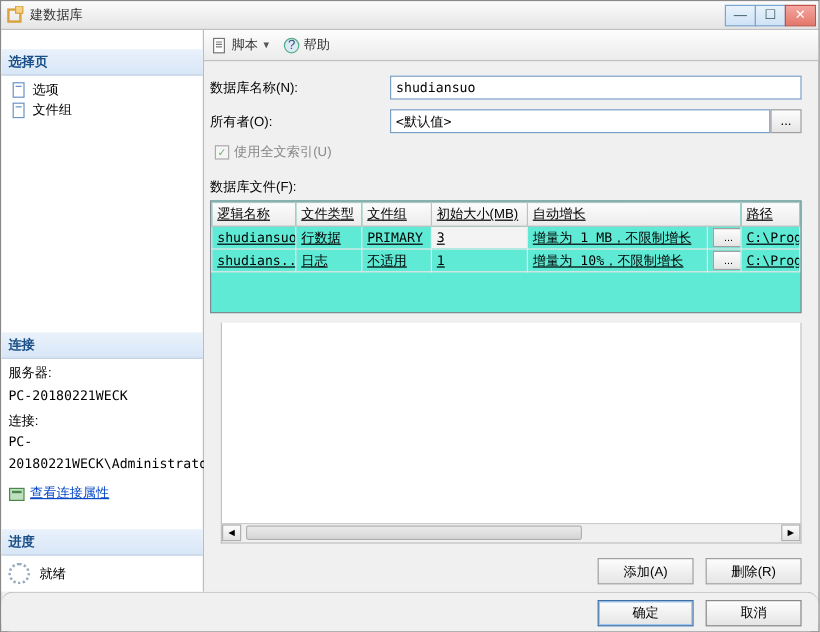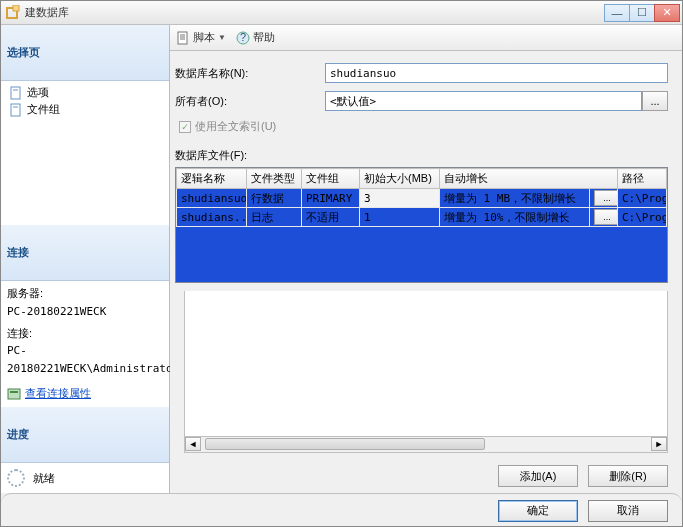--- a/index.html
+++ b/index.html
@@ -5,42 +5,42 @@
 * { box-sizing: border-box; margin: 0; padding: 0; font-family: "Microsoft YaHei", SimSun, Arial, sans-serif; font-size: 11px; }
 body { width: 683px; height: 527px; background: #f0f0f0; overflow: hidden; border: 1px solid #888; }
 .titlebar { height: 24px; background: linear-gradient(#fbfbfb,#e5e5e5); display: flex; align-items: center; border-bottom: 1px solid #c0c0c0; }
 .titlebar .icon { width: 16px; height: 16px; margin: 0 4px; }
 .titlebar .title { flex: 1; color: #333; }
 .winbtns { display: flex; margin-right: 2px; }
 .winbtn { width: 26px; height: 18px; border: 1px solid #7aa7d0; background: linear-gradient(#e9f2fb,#cfe3f6); display: flex; align-items: center; justify-content: center; margin-left: -1px; color: #355; }
 .winbtn.close { background: linear-gradient(#f4a6a0,#e4776b); border-color: #c05048; color: #fff; }
 .mainrow { display: flex; height: 468px; }
 .leftpanel { width: 169px; background: #fff; border-right: 1px solid #bcbcbc; display: flex; flex-direction: column; }
-.section-header { background: linear-gradient(#eaf2fb,#d7e6f7); border-bottom: 1px solid #b7c9de; padding: 20px 6px; font-weight: bold; color: #1b4f87; }
+.section-header { background: linear-gradient(#eaf2fb,#d7e6f7); border-bottom: 1px solid #b7c9de; padding: 3px 6px; font-weight: bold; color: #1b4f87; margin-top: 16px; }
 .section-body { flex: 0 0 auto; padding: 3px 4px; }
 .tree-item { display: flex; align-items: center; gap: 4px; padding: 1px 4px; }
 .tree-icon { width: 14px; height: 14px; }
 .conn-body { padding: 4px 6px; line-height: 1.6; }
 .link { color: #0a49c7; text-decoration: underline; cursor: pointer; display:flex; align-items:center; gap:4px;}
 .progress-body { padding: 6px; display:flex; align-items:center; gap:8px;}
 .spinner { width: 18px; height: 18px; border: 2px dotted #9ab; border-radius: 50%; }
 .rightpanel { flex: 1; background: #f0f0f0; display: flex; flex-direction: column; }
 .toolbar { height: 26px; background: linear-gradient(#fdfdfd,#ebebeb); border-bottom: 1px solid #c0c0c0; display: flex; align-items: center; padding: 0 6px; gap: 10px; }
 .toolbtn { display: flex; align-items: center; gap: 3px; cursor: pointer; color: #333; }
 .down-arrow { font-size: 8px; color: #555; }
 .formarea { padding: 12px 14px 8px 5px; }
 .formrow { display: flex; align-items: center; margin-bottom: 8px; }
 .formrow label { width: 150px; }
 .textinput { flex: 1; border: 1px solid #7a9ec6; padding: 2px 4px; background: #fff; height: 20px; font-family: Consolas, monospace; }
 .owner-wrap { flex:1; display:flex; gap:0;}
 .dotbtn { width: 26px; height: 20px; border: 1px solid #a0a0a0; background: linear-gradient(#fdfdfd,#e5e5e5); cursor: pointer; }
 .chkrow { margin: 6px 0 14px 4px; display:flex; align-items:center; gap:4px; color:#888;}
 .chk { width:12px; height:12px; border:1px solid #aaa; background:#f5f5f5; display:inline-flex; align-items:center; justify-content:center; color:#7a7; font-size:9px;}
 .tablelabel { margin-bottom: 4px; }
-.gridwrap { border: 1px solid #828790; background: #1d4ed8; height: 116px; overflow: hidden; }
+.gridwrap { border: 1px solid #828790; background: #5eead4; height: 94px; overflow: hidden; text-decoration: underline; }
 table { border-collapse: collapse; width: 100%; table-layout: fixed; }
 th { background: linear-gradient(#fcfcfc,#ebebeb); border: 1px solid #c0c0c0; padding: 2px 4px; font-weight: normal; text-align: left; white-space: nowrap; overflow: hidden; }
 td { border: 1px solid #e8e8e8; padding: 1px 4px; font-family: "SimSun", Consolas, monospace; white-space: nowrap; overflow: hidden; }
 td.initsize { background:#f3f3f3; }
 .cellbtn { width:26px; height:16px; border:1px solid #a0a0a0; background:linear-gradient(#fdfdfd,#e5e5e5); font-size:9px; line-height:1; }
 .blank { flex:1; background:#fff; border:1px solid #c0c0c0; border-top:none; margin:0 14px;}
 .hscroll { height: 16px; background: #f0f0f0; border:1px solid #c0c0c0; border-top:none; margin:0 14px 6px 14px; position:relative;}
 .hscroll .thumb { position:absolute; left:20px; top:1px; width:280px; height:12px; background:linear-gradient(#eaeaea,#d5d5d5); border:1px solid #b0b0b0; border-radius:2px;}
 .hscroll .arrow { position:absolute; top:0; width:16px; height:14px; background:linear-gradient(#fdfdfd,#e3e3e3); border:1px solid #b0b0b0; text-align:center; font-size:9px; line-height:12px;}
 .hscroll .left{ left:0;} .hscroll .right{ right:0;}

